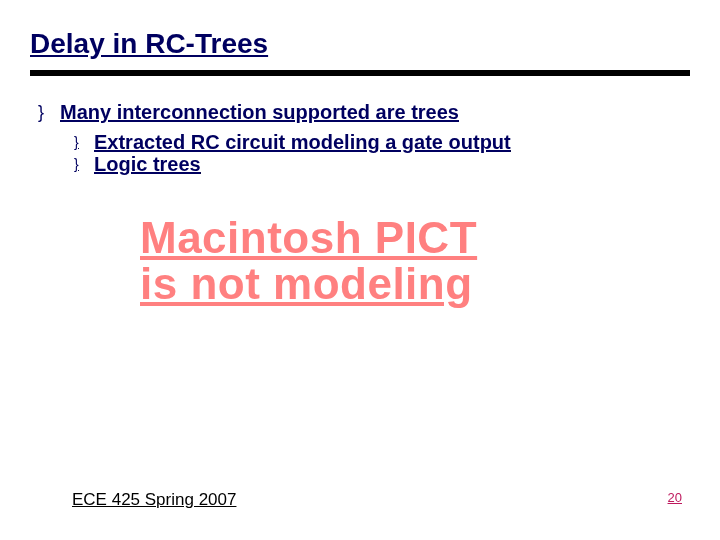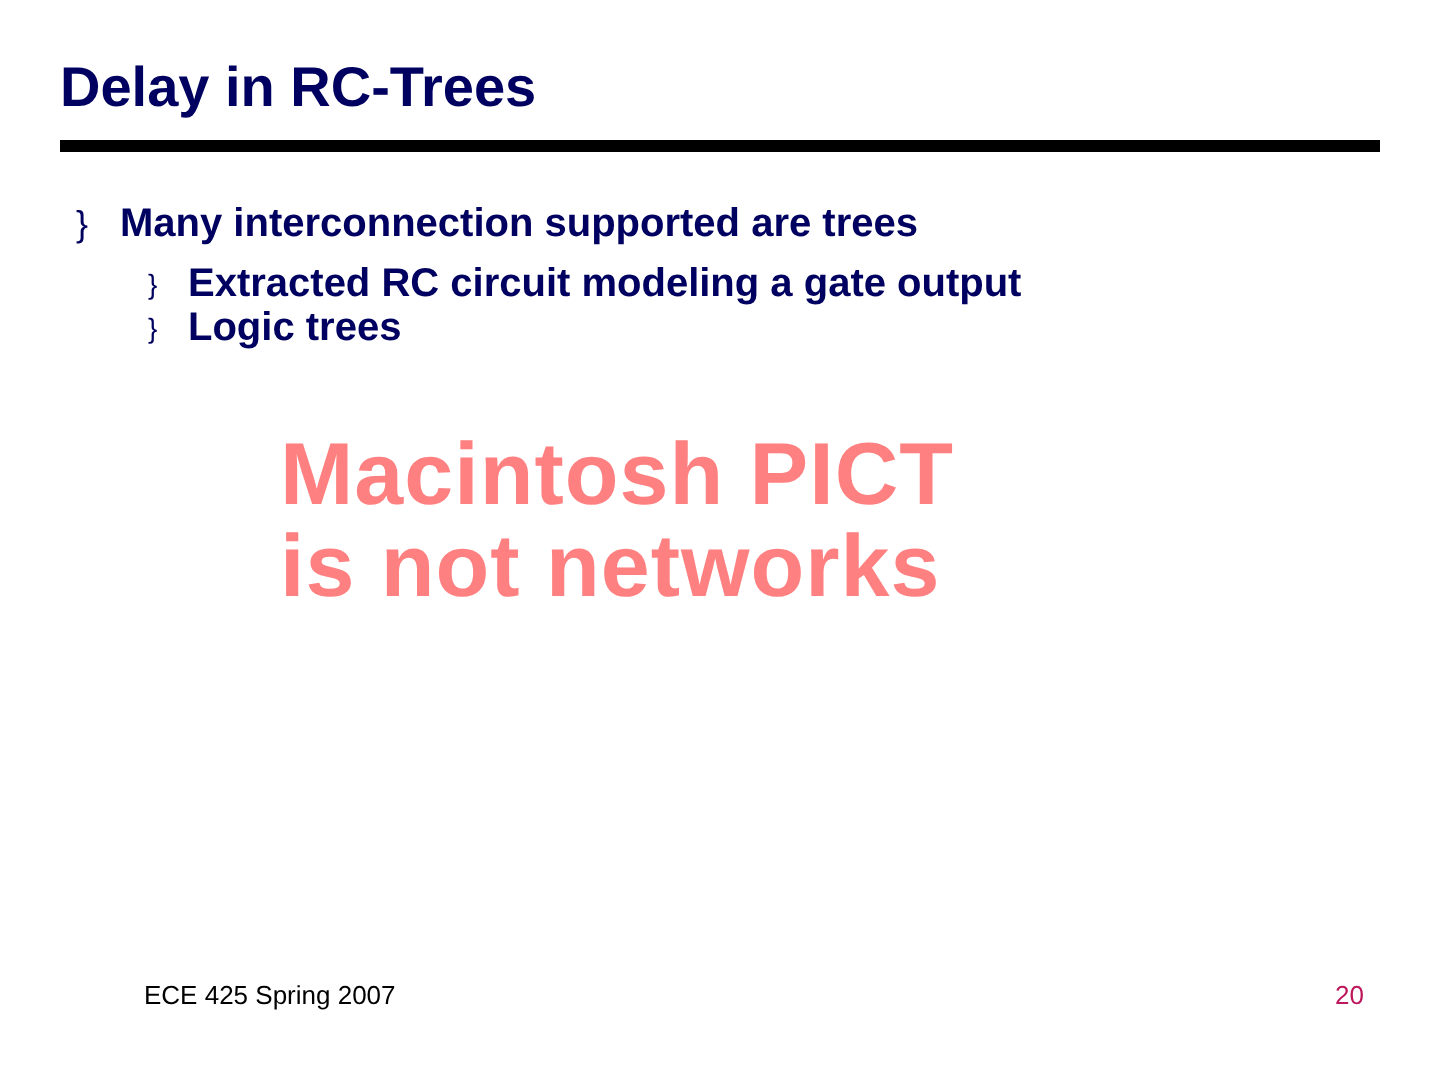--- a/index.html
+++ b/index.html
@@ -1,30 +1,30 @@
 <!DOCTYPE html>
 <html><head>
 <meta charset="utf-8">
 <style>
-  * { margin: 0; padding: 0; box-sizing: border-box; }
+  * { margin: 0; padding: 0; box-sizing: border-box; text-decoration: underline; }
   html, body { width: 720px; height: 540px; font-family: Arial, Helvetica, sans-serif; background: #fff; color: #000; }
   .slide { position: relative; width: 720px; height: 540px; }
   .title { position: absolute; left: 30px; top: 28px; font-size: 28px; font-weight: bold; color: #000060; }
   .rule { position: absolute; left: 30px; top: 70px; width: 660px; height: 6px; background: #000; }
   .main-bullet { position: absolute; left: 38px; top: 100px; display: flex; align-items: flex-start; }
   .main-bullet .glyph { font-family: Wingdings, "Segoe UI Symbol", sans-serif; font-size: 18px; color: #000060; width: 22px; line-height: 24px; }
   .main-bullet .text { font-size: 20px; font-weight: bold; color: #000060; line-height: 24px; }
   .sub-bullets { position: absolute; left: 74px; top: 132px; }
   .sub-bullet { display: flex; align-items: flex-start; margin-bottom: 2px; }
   .sub-bullet .glyph { font-family: Wingdings, "Segoe UI Symbol", sans-serif; font-size: 14px; color: #000060; width: 20px; line-height: 20px; }
   .sub-bullet .text { font-size: 20px; font-weight: bold; color: #000060; line-height: 20px; }
   .pict-block { position: absolute; left: 140px; top: 215px; width: 440px; text-align: left; }
   .pict-block .line { font-size: 44px; font-weight: bold; color: #ff8080; line-height: 1.05; letter-spacing: 0.5px; }
   .footer { position: absolute; left: 0; bottom: 30px; width: 720px; height: 20px; }
-  .foot-left { position: absolute; left: 72px; font-size: 13px; color: #000; }
+  .foot-left { position: absolute; left: 72px; font-size: 17px; color: #000; }
   .foot-center { position: absolute; left: 0; width: 720px; text-align: center; font-size: 13px; color: #000; }
   .foot-right { position: absolute; right: 38px; font-size: 13px; color: #be185d; }
 </style>
 </head>
 <body>
 
 <div class="slide">
 
   <div class="title">Delay in RC-Trees</div>
 
@@ -41,21 +41,21 @@
       <span class="text">Extracted RC circuit modeling a gate output</span>
     </div>
     <div class="sub-bullet">
       <span class="glyph">}</span>
       <span class="text">Logic trees</span>
     </div>
   </div>
 
   <div class="pict-block">
     <div class="line">Macintosh PICT</div>
-    <div class="line">is not networks</div>
+    <div class="line">is not modeling</div>
   </div>
 
   <div class="footer">
     <div class="foot-left">ECE 425 Spring 2007</div>
     <div class="foot-right">20</div>
   </div>
 
 </div>
 
 </body></html>

